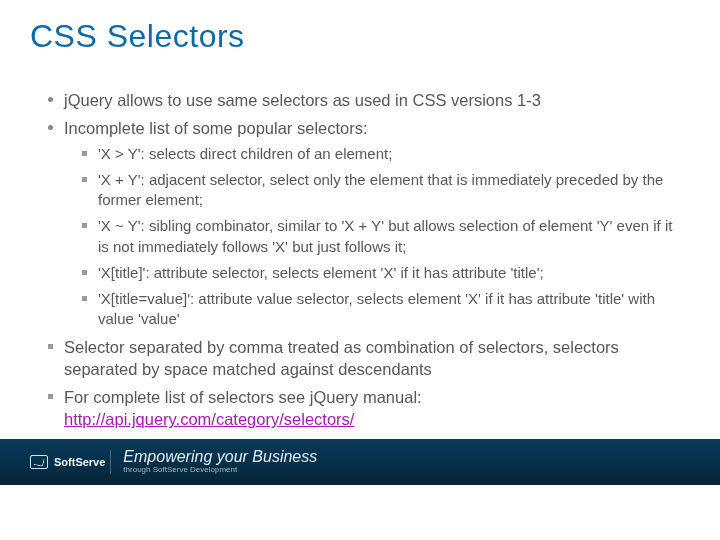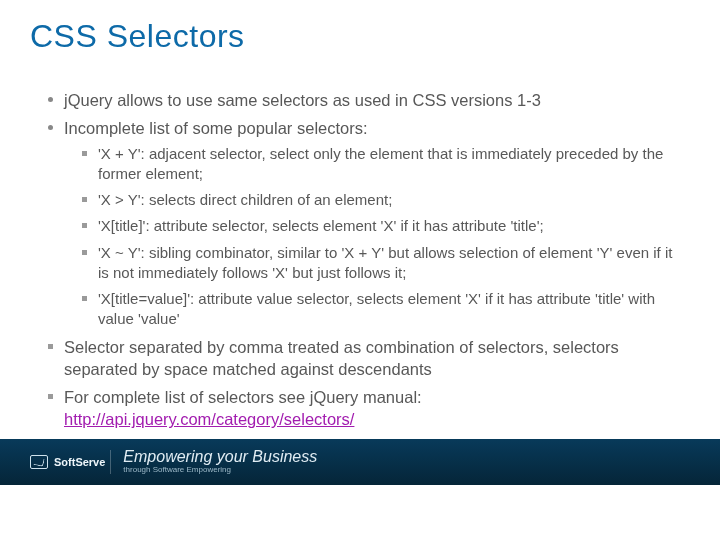--- a/index.html
+++ b/index.html
@@ -28,36 +28,36 @@
 
 <div class="slide">
   <div class="title">CSS Selectors</div>
 
   <div class="content">
     <ul class="lvl1">
       <li>jQuery allows to use same selectors as used in CSS versions 1-3</li>
       <li>
         <span>Incomplete list of some popular selectors:</span>
         <ul class="lvl2">
+          <li>'X &gt; Y': selects direct children of an element;</li>
           <li>'X + Y': adjacent selector, select only the element that is immediately preceded by the former element;</li>
-          <li>'X &gt; Y': selects direct children of an element;</li>
+          <li>'X ~ Y': sibling combinator, similar to 'X + Y' but allows selection of element 'Y' even if it is not immediately follows 'X' but just follows it;</li>
           <li>'X[title]': attribute selector, selects element 'X' if it has attribute 'title';</li>
-          <li>'X ~ Y': sibling combinator, similar to 'X + Y' but allows selection of element 'Y' even if it is not immediately follows 'X' but just follows it;</li>
           <li>'X[title=value]': attribute value selector, selects element 'X' if it has attribute 'title' with value 'value'</li>
         </ul>
       </li>
       <li class="sq">Selector separated by comma treated as combination of selectors, selectors separated by space matched against descendants</li>
       <li class="sq">
         <span>For complete list of selectors see jQuery manual: </span><a class="link" href="#">http://api.jquery.com/category/selectors/</a>
       </li>
     </ul>
   </div>
 
   <div class="footer">
     <span class="logo-badge"></span>
     <span class="brand">SoftServe</span>
     <span class="divider"></span>
     <div>
       <div class="tagline-main">Empowering your Business</div>
-      <div class="tagline-sub">through Software Empowering</div>
+      <div class="tagline-sub">through SoftServe Development</div>
     </div>
   </div>
 </div>
 
 </body></html>

